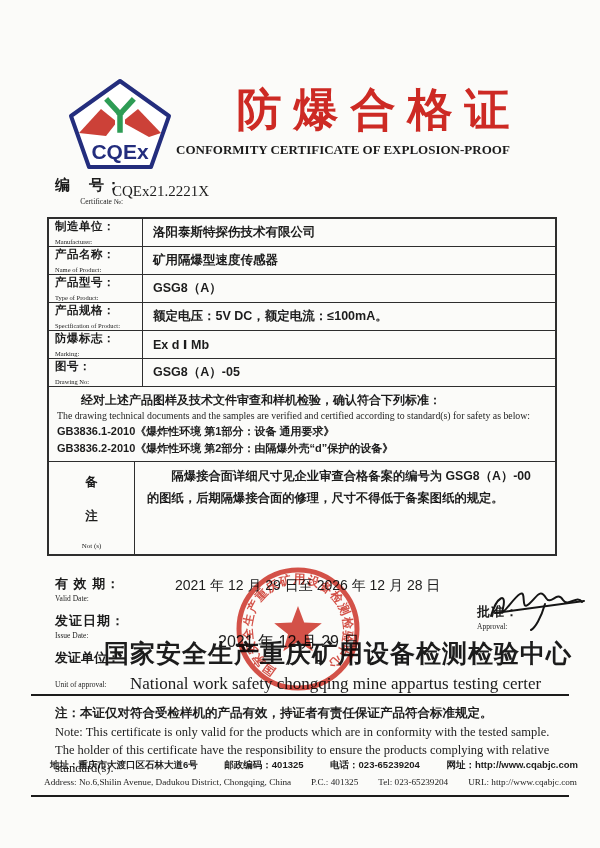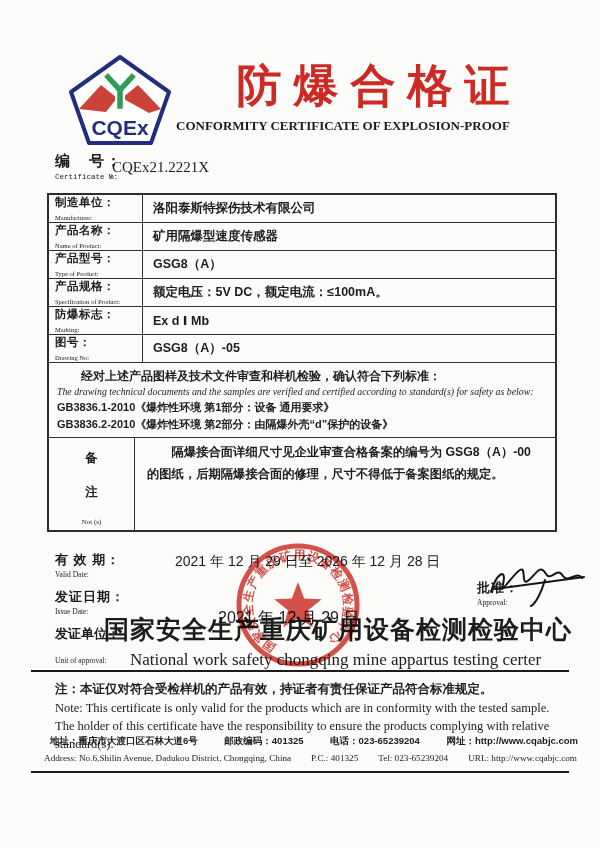--- a/index.html
+++ b/index.html
@@ -4,59 +4,59 @@
 <style>
   html, body { margin: 0; padding: 0; }
   body {
     width: 600px; height: 848px;
     background: #fbfbf9;
     position: relative;
     overflow: hidden;
     font-family: "Liberation Sans", "DejaVu Sans", sans-serif;
     color: #1c1c1c;
   }
-  .abs { position: absolute; }
+  .abs { position: absolute; margin-top: 24px; }
 
   
   .logo { left: 68px; top: 54px; width: 104px; height: 92px; }
   .title {
     left: 178px; top: 56px; width: 390px; text-align: center;
     font-size: 45px; font-weight: bold; color: #cd2a24;
     letter-spacing: 12px; text-indent: 12px; white-space: nowrap;
   }
   .subtitle {
     left: 176px; top: 118px; width: 330px; text-align: center;
     font-family: "Liberation Serif", "DejaVu Serif", serif;
     font-weight: bold; font-size: 13px; white-space: nowrap;
   }
 
   
   .certno-label { left: 55px; top: 152px; }
   .certno-label .cn { font-size: 15px; font-weight: bold; letter-spacing: 2px; }
-  .certno-label .en { font-size: 7.5px; font-family: Liberation Mono, monospace; margin-top: 2px; }
+  .certno-label .en { font-size: 7.5px; font-family: Liberation Serif, serif; margin-top: 2px; text-align: right; }
   .certno-value { left: 112px; top: 159px; font-size: 15px; font-family: "Liberation Serif", serif; }
 
   
   .ptable {
     left: 47px; top: 193px; width: 506px;
     border: 2px solid #2e2e2e;
   }
   .trow { display: flex; border-bottom: 1px solid #2e2e2e; height: 27px; }
   .tlabel {
     width: 85px; border-right: 1px solid #2e2e2e;
     padding: 1px 2px 1px 6px;
     display: flex; flex-direction: column; justify-content: space-between;
   }
   .tlabel .cn { font-size: 11.5px; font-weight: bold; line-height: 1.15; letter-spacing: 0.5px; white-space: nowrap; }
   .tlabel .en { font-size: 6.5px; font-family: "Liberation Serif", serif; line-height: 1.1; color: #222; white-space: nowrap; }
   .tvalue { flex: 1; display: flex; align-items: center; padding: 0 10px; font-size: 12.5px; font-weight: 600; }
 
   .standards { border-bottom: 1px solid #2e2e2e; padding: 5px 8px 5px 8px; height: 64px; }
   .std-cn { font-size: 12px; font-weight: bold; text-indent: 2em; line-height: 1.35; }
-  .std-en { font-size: 9.8px; font-family: "Liberation Serif", serif; line-height: 1.55; font-style: italic; }
+  .std-en { font-size: 9.8px; font-family: "Liberation Serif", serif; line-height: 1.55; }
   .std-item { font-size: 11px; font-weight: bold; line-height: 1.55; }
 
   .remarks { display: flex; height: 92px; }
   .remarks-label {
     width: 85px; border-right: 1px solid #2e2e2e;
     display: flex; flex-direction: column; align-items: center;
     justify-content: space-between; padding: 12px 0 4px;
   }
   .remarks-label .cn { font-size: 12.5px; font-weight: bold; }
   .remarks-label .en { font-size: 7px; font-family: "Liberation Serif", serif; }

